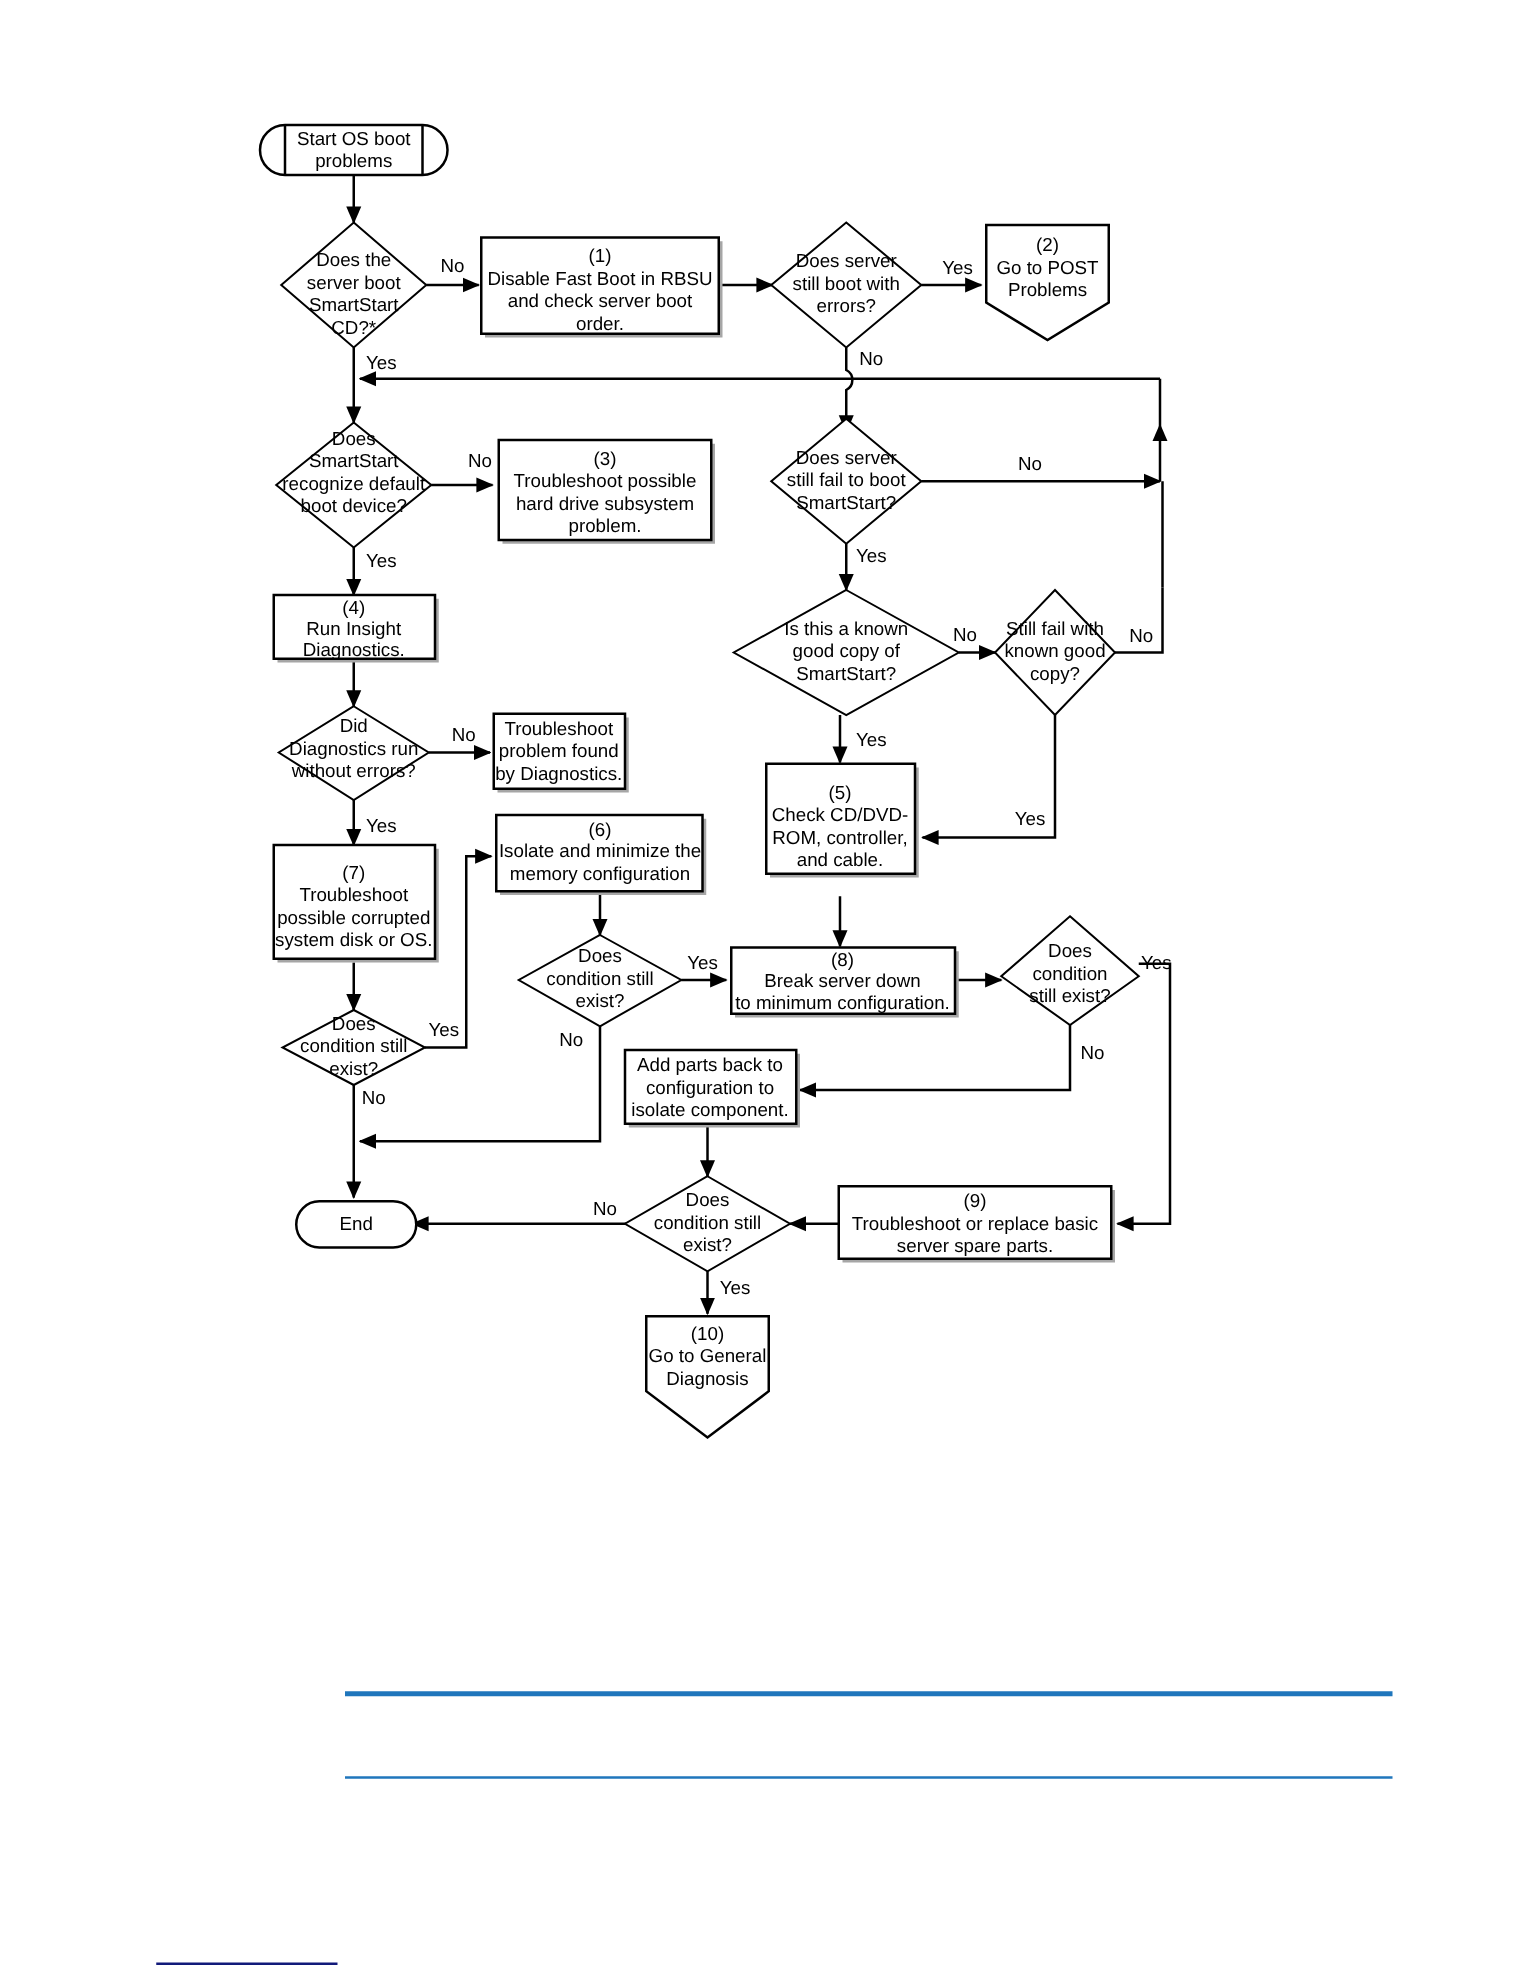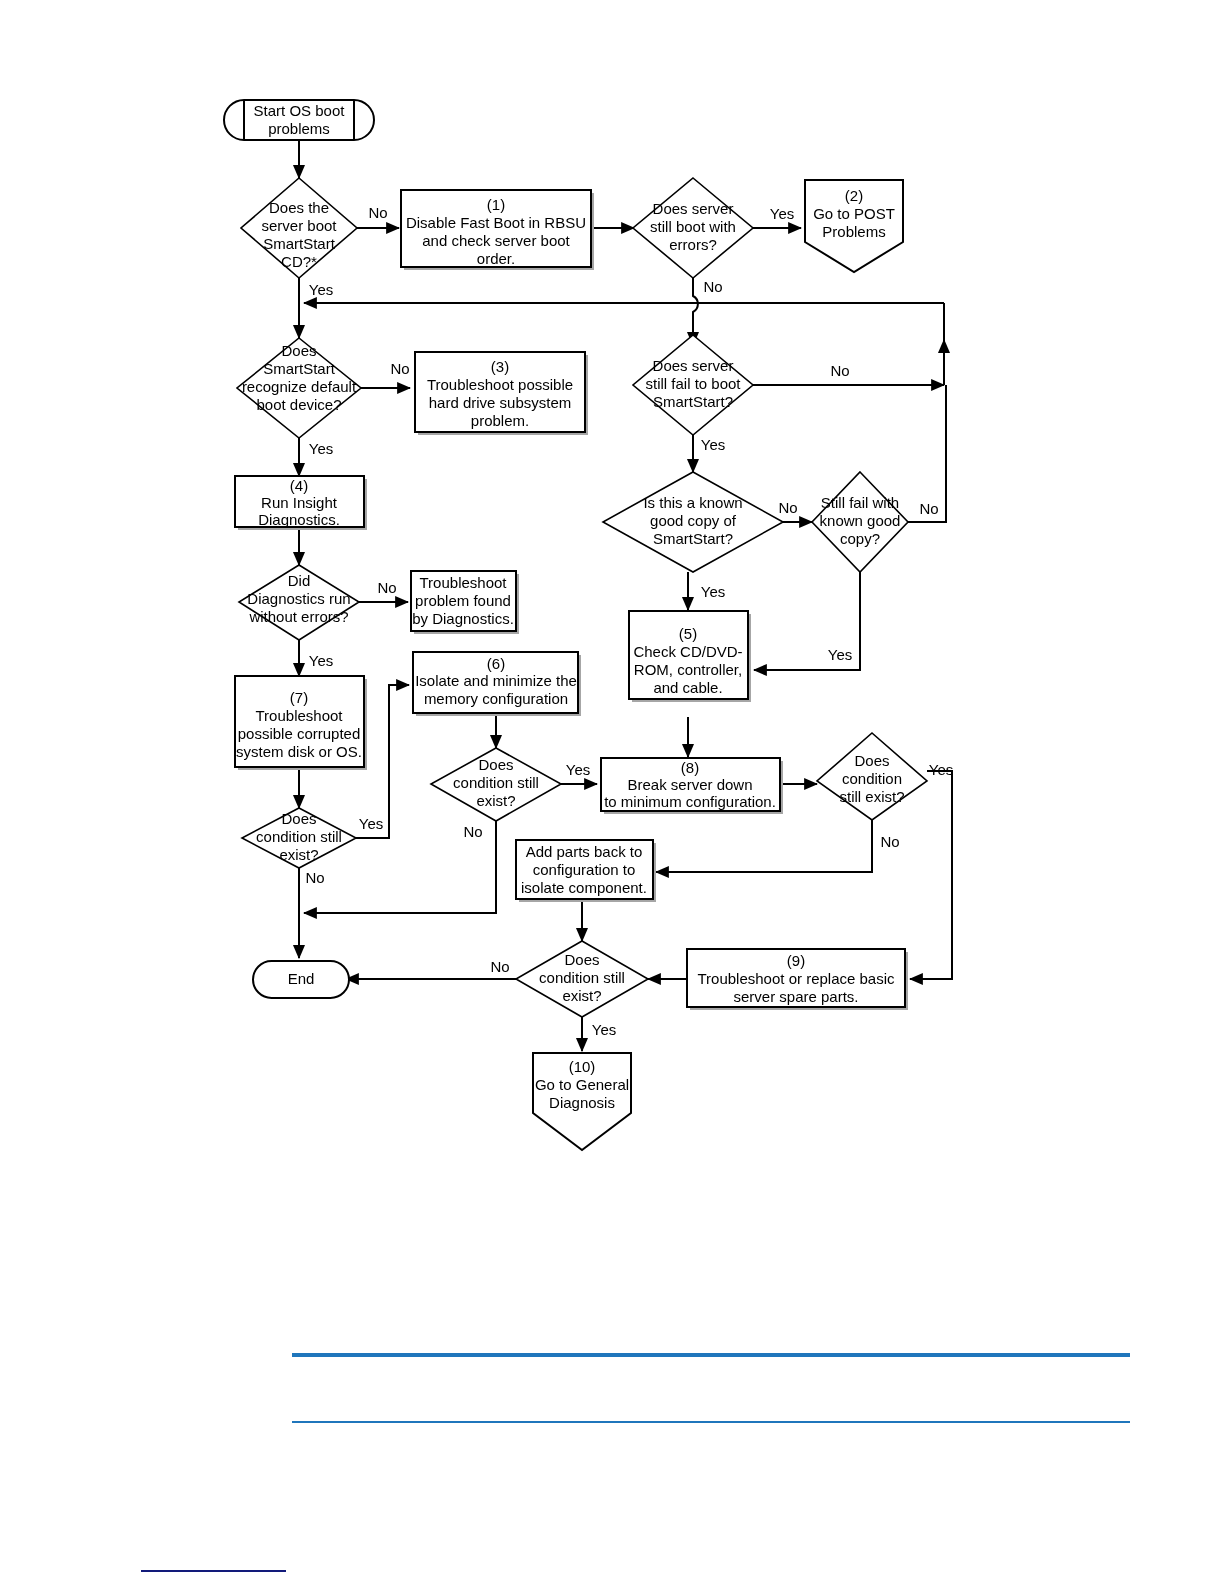--- a/index.html
+++ b/index.html
@@ -13,21 +13,20 @@
     font-family: "Liberation Sans", sans-serif;
     position: relative;
     overflow: hidden;
   }
   #flow-root {
     position: absolute;
     left: 0;
     top: 0;
     width: 999px;
     height: 1584px;
-    padding-left: 16px;
   }
   svg#flowchart {
     display: block;
     width: 1224px;
     height: 1584px;
   }
   .shape {
     fill: #ffffff;
     stroke: #000000;
     stroke-width: 2;

